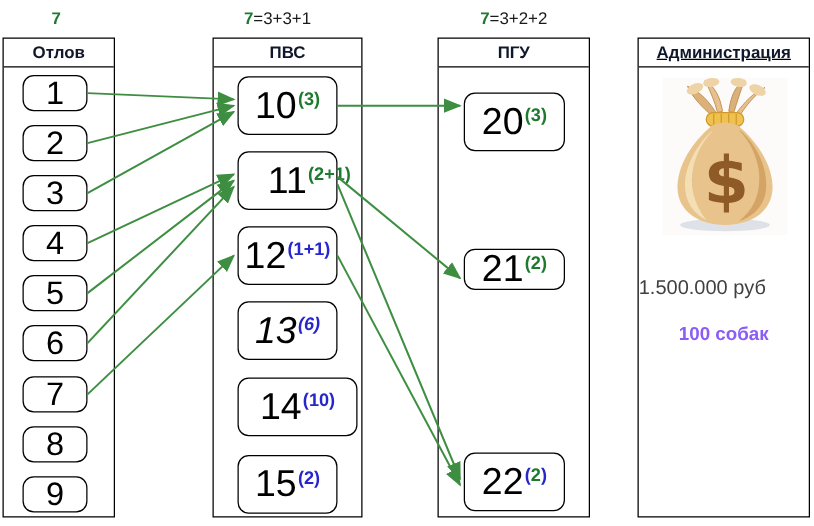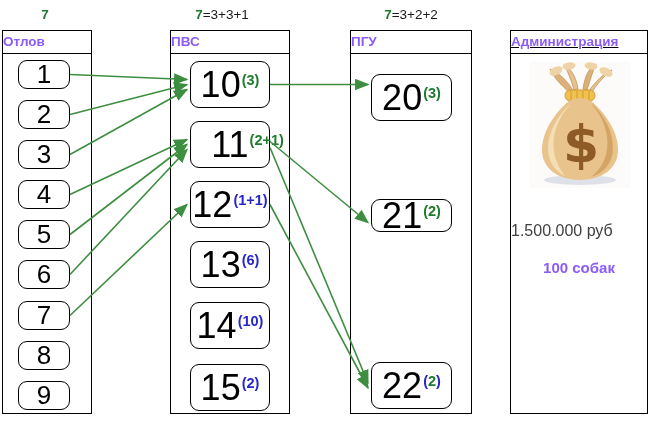--- a/index.html
+++ b/index.html
@@ -7,33 +7,33 @@
     position:relative;width:651px;height:421px;background:#ffffff;
     font-family:"Liberation Sans",sans-serif;overflow:hidden;
   }
   .toplabel{
     position:absolute;top:6px;height:18px;text-align:center;
     font-size:13.5px;color:#1a1a1a;line-height:18px;
   }
   .lbl-prefix{color:#1e7a2e;font-weight:bold;}
   .col{position:absolute;top:30px;height:384px;border:1.6px solid #000;box-sizing:border-box;background:transparent;}
   .col-header{
-    height:22px;line-height:22px;text-align:left;border-bottom:1.6px solid #000;
-    color:#8b5cf6;font-weight:bold;font-size:13.5px;
+    height:22px;line-height:22px;text-align:center;border-bottom:1.6px solid #000;
+    color:#0f172a;font-weight:bold;font-size:13.5px;
   }
   #col-otlov{left:2px;width:90px;}
   #col-pvs{left:170px;width:120px;}
   #col-pgu{left:350px;width:122px;}
   #col-admin{left:510px;width:138px;text-decoration:underline;}
   .node{
     position:absolute;border:1.6px solid #000;border-radius:9px;background:#fff;
     display:flex;align-items:center;justify-content:center;z-index:2;box-sizing:border-box;
   }
   .s-node .num{font-size:26px;color:#000;}
-  .m-node .num{font-size:36px;color:#000;}
+  .m-node .num{font-size:30px;color:#000;}
   .ann{font-size:14.5px;font-weight:bold;position:relative;top:-5px;margin-left:1px;white-space:pre;}
   .c-green{color:#1e7a2e;}
   .c-blue{color:#2626cc;}
   #arrows{position:absolute;left:0;top:0;z-index:3;pointer-events:none;}
   .admin-body{position:relative;height:360px;}
   #money-bag{position:absolute;left:19px;top:8px;}
   .admin-amount{
     position:absolute;left:0;top:168px;width:100%;text-align:left;
     font-size:16px;color:#404040;
   }
@@ -147,25 +147,25 @@
       <span class="ann"><span class="c-green">(3)</span></span>
     </div>
     <div class="node m-node" style="left: 190px; top: 121px; width: 80px; height: 47px; padding-left: 35px;">
       <span class="num">11</span>
       <span class="ann"><span class="c-green">(2+1)</span></span>
     </div>
     <div class="node m-node" style="left: 190px; top: 181px; width: 80px; height: 47px;">
       <span class="num">12</span>
       <span class="ann"><span class="c-blue">(1+1)</span></span>
     </div>
-    <div class="node m-node" style="left: 190px; top: 241px; width: 80px; height: 47px;">
+    <div class="node m-node" style="left: 190px; top: 241px; width: 80px; height: 47px; font-style: italic;">
       <span class="num">13</span>
       <span class="ann"><span class="c-blue">(6)</span></span>
     </div>
-    <div class="node m-node" style="left: 190px; top: 302px; width: 80px; height: 47px;">
+    <div class="node m-node" style="left: 190px; top: 302px; width: 96px; height: 47px;">
       <span class="num">14</span>
       <span class="ann"><span class="c-blue">(10)</span></span>
     </div>
     <div class="node m-node" style="left: 190px; top: 364px; width: 80px; height: 47px;">
       <span class="num">15</span>
       <span class="ann"><span class="c-blue">(2)</span></span>
     </div>
     <div class="node m-node" style="left: 371px; top: 74px; width: 81px; height: 47px;">
       <span class="num">20</span>
       <span class="ann"><span class="c-green">(3)</span></span>

